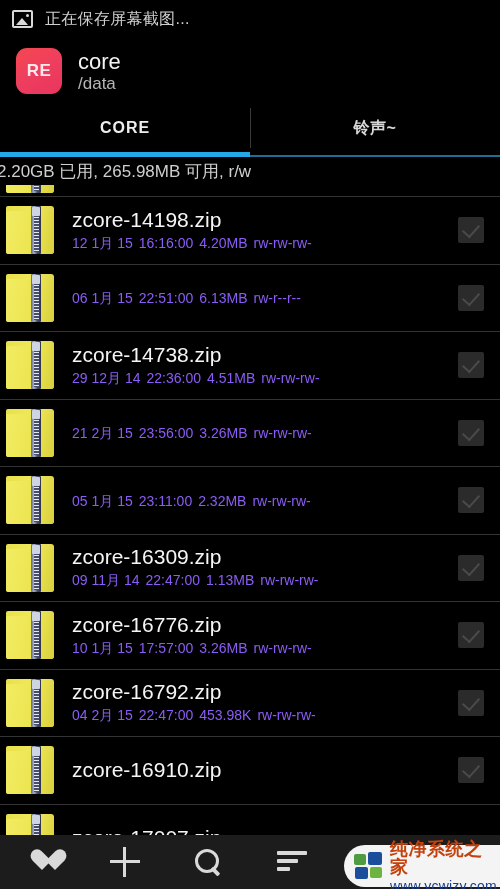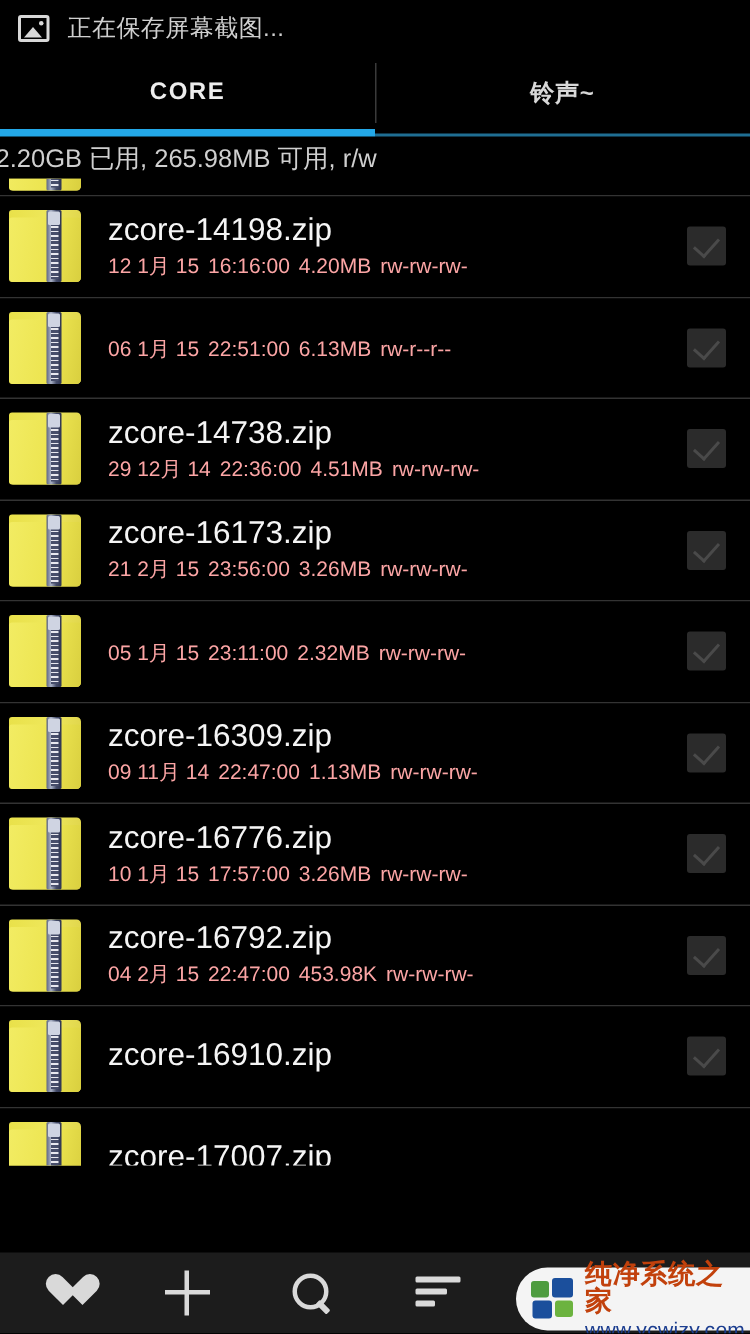--- a/index.html
+++ b/index.html
@@ -99,21 +99,21 @@
   .zf-teeth {
     position: absolute; left: 29.5px; top: 5px; width: 5px; height: 44px;
     background: repeating-linear-gradient(180deg, #e8e8ef 0px, #e8e8ef 1px, #474e6b 1px, #474e6b 3px);
   }
   .zf-pull {
     position: absolute; left: 28px; top: 4px; width: 8px; height: 9px;
     background: #cfd4e2; border-radius: 1px;
   }
   .row-texts { flex: 1 1 auto; min-width: 0; padding-left: 12px; }
   .fname { color: #f5f5f5; font-size: 21px; line-height: 1.12; white-space: nowrap; }
-  .fmeta { color: #fca5a5; font-size: 14px; margin-top: 3px; white-space: nowrap; }
+  .fmeta { color: #8b5cf6; font-size: 14px; margin-top: 3px; white-space: nowrap; }
   .fmeta .sp { display: inline-block; width: 6px; }
   .chk {
     width: 26px; height: 26px; margin-right: 16px; flex: 0 0 auto;
     background: #2b2b2b; border-radius: 2px; position: relative;
   }
   .chk::after {
     content: ""; position: absolute; left: 8px; top: 4px;
     width: 8px; height: 14px; border: solid #4a4a4a;
     border-width: 0 2.5px 2.5px 0; transform: rotate(42deg);
   }
@@ -189,20 +189,29 @@
 </head>
 <body>
 
 <div class="screen">
 
   <div class="notif">
     <div class="notif-icon"></div>
     <div class="notif-text">正在保存屏幕截图...</div>
   </div>
 
+  <div class="apphead">
+    <div class="re-icon">
+      <span>RE</span>
+    </div>
+    <div class="apphead-texts">
+      <div class="apphead-title">core</div>
+      <div class="apphead-sub">/data</div>
+    </div>
+  </div>
 
   <div class="tabs">
     <div class="tab active">
       <span class="tab-label">CORE</span>
     </div>
     <div class="tab inactive">
       <span class="tab-label">铃声~</span>
     </div>
   </div>
   <div class="tab-underline">
@@ -275,21 +284,20 @@
 
     <div class="row">
       <div class="zipfolder">
         <div class="zf-back"></div>
           <div class="zf-front"></div>
         <div class="zf-zip"></div>
           <div class="zf-teeth"></div>
           <div class="zf-pull"></div>
       </div>
       <div class="row-texts">
-        <div class="fname">zcore-16173.zip</div>
         <div class="fmeta">
           <span>21 2月 15</span><span class="sp"></span><span>23:56:00</span><span class="sp"></span><span>3.26MB</span><span class="sp"></span><span>rw-rw-rw-</span>
         </div>
       </div>
       <div class="chk"></div>
     </div>
 
     <div class="row">
       <div class="zipfolder">
         <div class="zf-back"></div>

